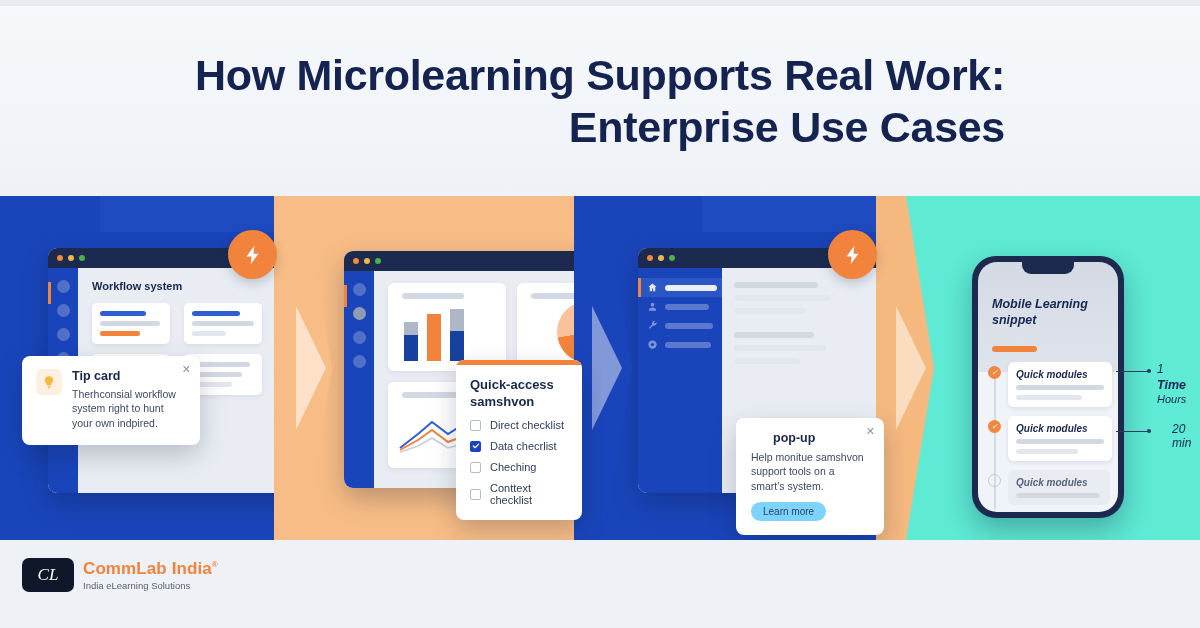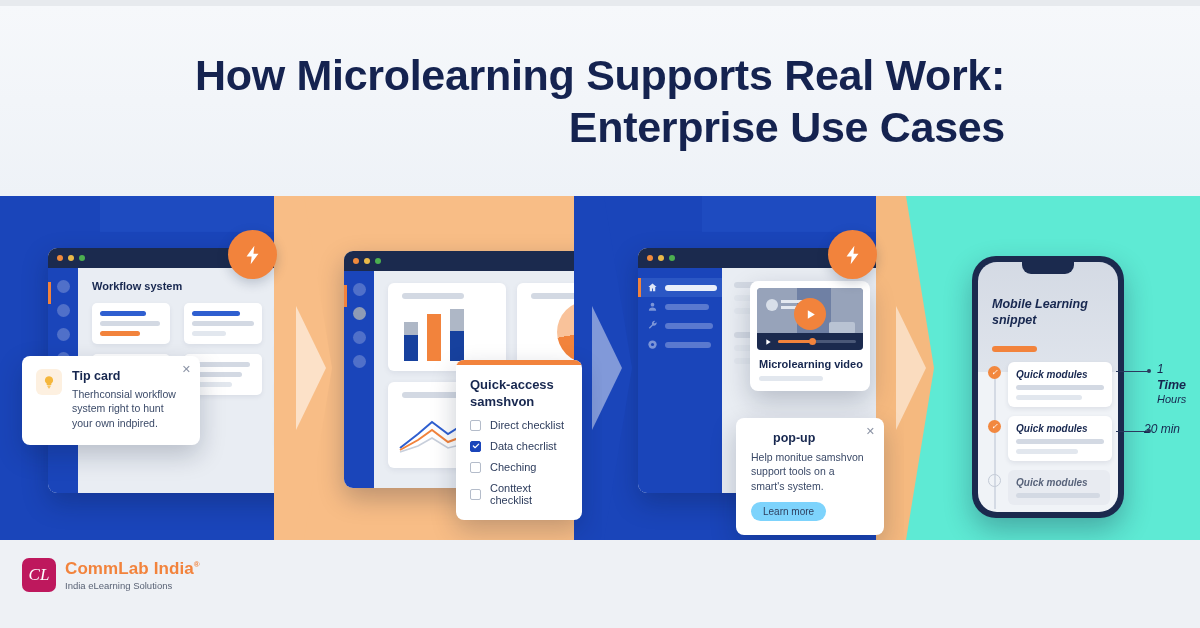--- a/index.html
+++ b/index.html
@@ -120,21 +120,21 @@
   .chk-row { display:flex; align-items:center; gap:9px; margin-top:9px; color:#2d3c5c; font-size:11px; }
 
   .learn { display:inline-block; background:#7dd3fc; color:#2f3f5e; font-size:10px; border-radius:11px; padding:4px 12px; margin-top:9px; }
 
   
   .bolt { position:absolute; width:49px; height:49px; border-radius:50%; background:#f2833c; display:flex; align-items:center; justify-content:center; z-index:25; box-shadow:0 4px 12px rgba(20,35,70,.22); }
 
   
   .footer { position:absolute; top:540px; left:0; width:1200px; height:88px; background:#eef1f5; }
   .logo { position:absolute; left:22px; top:18px; display:flex; align-items:center; gap:9px; }
-  .logo-mark { width:34px; height:34px; border-radius:7px; background:#be185d; display:flex; align-items:center; justify-content:center; color:#fff; font-family:"Liberation Serif", serif; font-style:italic; font-size:17px; }
+  .logo-mark { width:52px; height:34px; border-radius:7px; background:#0f172a; display:flex; align-items:center; justify-content:center; color:#fff; font-family:"Liberation Serif", serif; font-style:italic; font-size:17px; }
   .logo-name { color:#f2833c; font-size:17px; font-weight:bold; position:relative; letter-spacing:.1px; }
   .logo-reg { font-size:8px; vertical-align:super; }
   .logo-tag { color:#5a6375; font-size:9.5px; margin-top:1px; }
 </style>
 </head>
 <body>
 
 <div class="top-strip"></div>
 
 <div class="header">
@@ -367,45 +367,20 @@
         </div>
       </div>
     </div>
 
     <div class="bolt" style="left:226px; top:34px;">
       <svg width="22" height="22" viewBox="0 0 24 24">
         <path d="M13.5 2 5 13.5h5.5L9.5 22 18 10.5h-5.5z" fill="#fff"></path>
       </svg>
     </div>
 
-    <div class="float" style="left:148px; top:85px; width:120px; padding:7px 7px 10px;">
-      <div style="position:relative; height:62px; border-radius:4px; overflow:hidden; background:#8794ae;">
-        <div style="position:absolute;inset:0;background:linear-gradient(90deg,#97a3ba 0 38%,#6f80a4 38% 70%,#97a3ba 70% 100%);"></div>
-        <div style="position:absolute;left:9px;top:11px;width:12px;height:12px;border-radius:50%;background:#d8dfe9;"></div>
-        <div style="position:absolute;left:24px;top:12px;width:22px;height:3px;background:#e4e9f1;"></div>
-        <div style="position:absolute;left:24px;top:18px;width:16px;height:3px;background:#e4e9f1;"></div>
-        <div style="position:absolute;right:8px;bottom:16px;width:26px;height:12px;background:#b9c3d3;border-radius:2px;"></div>
-        <div style="position:absolute;left:50%;top:42%;transform:translate(-50%,-50%);width:32px;height:32px;border-radius:50%;background:#f2833c;display:flex;align-items:center;justify-content:center;">
-          <svg width="13" height="13" viewBox="0 0 24 24">
-              <path d="M7 4l13 8-13 8z" fill="#fff"></path>
-            </svg>
-        </div>
-        <div style="position:absolute;left:0;right:0;bottom:0;height:17px;background:#1b2a4e;display:flex;align-items:center;padding:0 7px;gap:6px;">
-          <svg width="8" height="8" viewBox="0 0 24 24">
-              <path d="M7 4l13 8-13 8z" fill="#fff"></path>
-            </svg>
-          <div style="flex:1;height:3px;border-radius:2px;background:#4a5878;position:relative;">
-            <div style="position:absolute;left:0;top:0;bottom:0;width:42%;background:#f2833c;border-radius:2px;"></div>
-            <div style="position:absolute;left:40%;top:-2px;width:7px;height:7px;border-radius:50%;background:#f2833c;"></div>
-          </div>
-        </div>
-      </div>
-      <div class="f-title" style="font-size:11px; margin:8px 0 6px 2px;">Microlearning video</div>
-      <div class="bar gy2" style="width:64px;height:5px;margin-left:2px;"></div>
-    </div>
 
     <div class="float" style="left:134px; top:222px; width:148px; padding:13px 15px 14px;">
       <span class="close">✕</span>
       <div class="f-title" style="font-size:12.5px; margin-bottom:5px;padding-left:22px;">pop-up</div>
       <div class="f-body" style="font-size:10.5px;">Help monitue samshvon support tools on a smart's system.</div>
       <span class="learn">Learn more</span>
     </div>
   </div>
 
   <div class="panel p4">
@@ -446,21 +421,21 @@
     <div class="anno-line" style="left:212px; top:175px; width:34px;"></div>
     <div class="anno-dot" style="left:243px; top:173px;"></div>
     <div class="anno" style="left:253px; top:166px;">
       <div style="font-size:12px;">1</div>
       <div style="font-size:12.5px; font-weight:bold; margin-top:2px;">Time</div>
       <div style="font-size:11px; margin-top:1px;">Hours</div>
     </div>
 
     <div class="anno-line" style="left:212px; top:235px; width:34px;"></div>
     <div class="anno-dot" style="left:243px; top:233px;"></div>
-    <div class="anno" style="left:240px; top:226px; font-size:12px;">20 min</div>
+    <div class="anno" style="left:268px; top:226px; font-size:12px;">20 min</div>
   </div>
 
   <div class="chev" style="left:274px;">
     <svg width="58" height="344" viewBox="0 0 58 344">
         <path d="M0 0 H30 L58 172 L30 344 H0 Z" fill="#f8bd86"></path>
         <path d="M22 110 L52 172 L22 234 Z" fill="#ffffff" opacity=".55"></path>
       </svg>
   </div>
   <div class="chev" style="left:574px;">
     <svg width="58" height="344" viewBox="0 0 58 344">

